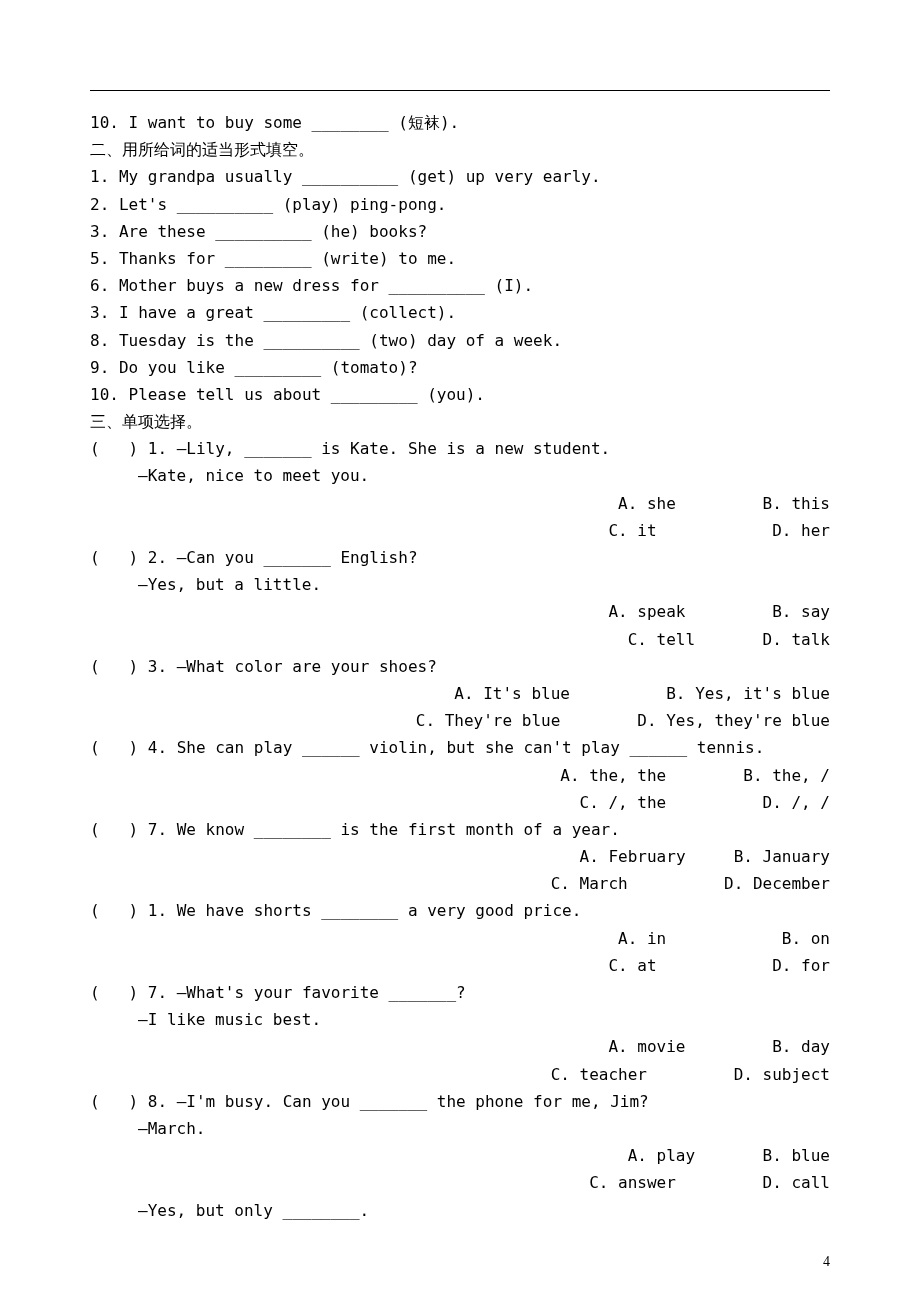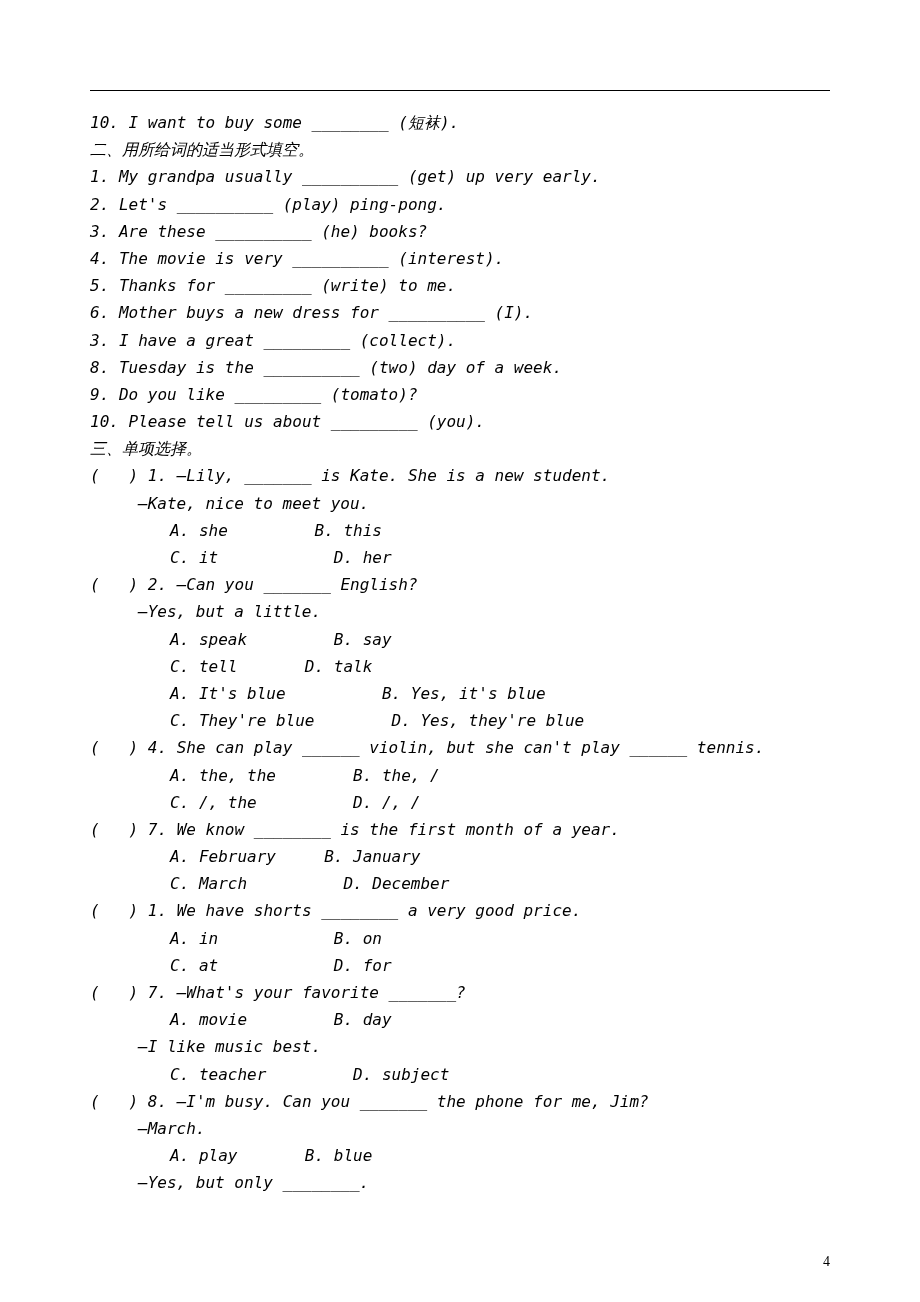--- a/index.html
+++ b/index.html
@@ -18,83 +18,83 @@
     padding: 90px 90px 0 90px;
     position: relative;
   }
   .rule {
     border-top: 1px solid #000;
     margin-bottom: 18px;
   }
   .line {
     white-space: pre;
     font-family: "SimSun", "NSimSun", monospace;
-    font-style: italic;
   }
   .indent1 { padding-left: 3em; }
-  .indent2 { padding-left: 5em; }
+  .indent2 { padding-left: 5em; text-align: right; }
   .page-num {
     position: absolute;
     bottom: 28px;
     right: 90px;
     font-size: 14px;
   }
 </style>
 </head>
 <body>
 
 <div class="page">
   <div class="rule"></div>
 
   <div class="line">10. I want to buy some ________ (短袜).</div>
 
   <div class="line">二、用所给词的适当形式填空。</div>
   <div class="line">1. My grandpa usually __________ (get) up very early.</div>
   <div class="line">2. Let's __________ (play) ping-pong.</div>
   <div class="line">3. Are these __________ (he) books?</div>
-  <div class="line">4. The movie is very __________ (interest).</div>
   <div class="line">5. Thanks for _________ (write) to me.</div>
   <div class="line">6. Mother buys a new dress for __________ (I).</div>
   <div class="line">3. I have a great _________ (collect).</div>
   <div class="line">8. Tuesday is the __________ (two) day of a week.</div>
   <div class="line">9. Do you like _________ (tomato)?</div>
   <div class="line">10. Please tell us about _________ (you).</div>
 
   <div class="line">三、单项选择。</div>
 
   <div class="line">(   ) 1. —Lily, _______ is Kate. She is a new student.</div>
   <div class="line indent1">—Kate, nice to meet you.</div>
   <div class="line indent2">A. she         B. this</div>
   <div class="line indent2">C. it            D. her</div>
 
   <div class="line">(   ) 2. —Can you _______ English?</div>
   <div class="line indent1">—Yes, but a little.</div>
   <div class="line indent2">A. speak         B. say</div>
   <div class="line indent2">C. tell       D. talk</div>
 
+  <div class="line">(   ) 3. —What color are your shoes?</div>
   <div class="line indent2">A. It's blue          B. Yes, it's blue</div>
   <div class="line indent2">C. They're blue        D. Yes, they're blue</div>
 
   <div class="line">(   ) 4. She can play ______ violin, but she can't play ______ tennis.</div>
   <div class="line indent2">A. the, the        B. the, /</div>
   <div class="line indent2">C. /, the          D. /, /</div>
 
   <div class="line">(   ) 7. We know ________ is the first month of a year.</div>
   <div class="line indent2">A. February     B. January</div>
   <div class="line indent2">C. March          D. December</div>
 
   <div class="line">(   ) 1. We have shorts ________ a very good price.</div>
   <div class="line indent2">A. in            B. on</div>
   <div class="line indent2">C. at            D. for</div>
 
   <div class="line">(   ) 7. —What's your favorite _______?</div>
+  <div class="line indent1">—I like music best.</div>
   <div class="line indent2">A. movie         B. day</div>
-  <div class="line indent1">—I like music best.</div>
   <div class="line indent2">C. teacher         D. subject</div>
 
   <div class="line">(   ) 8. —I'm busy. Can you _______ the phone for me, Jim?</div>
   <div class="line indent1">—March.</div>
   <div class="line indent2">A. play       B. blue</div>
+  <div class="line indent2">C. answer         D. call</div>
 
   <div class="line indent1">—Yes, but only ________.</div>
 
   <div class="page-num">4</div>
 </div>
 
 </body></html>

